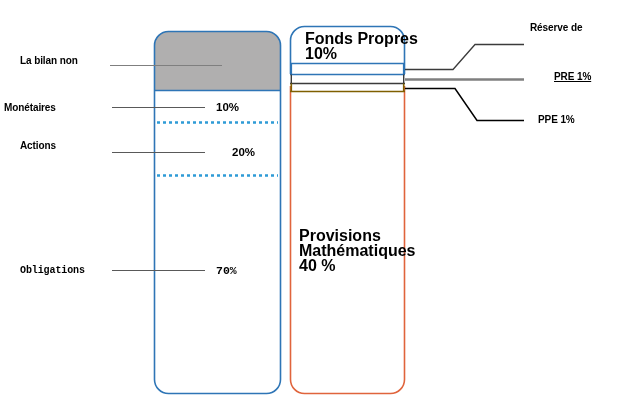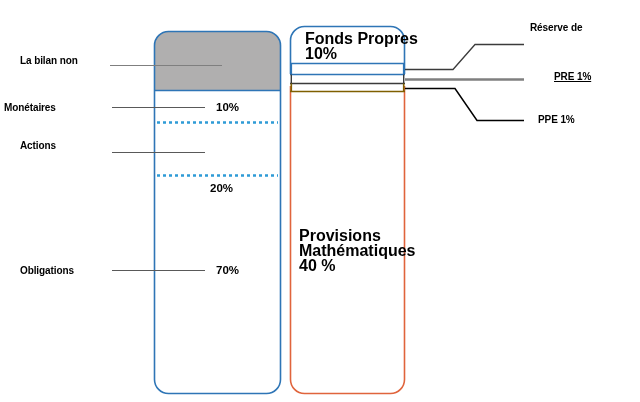--- a/index.html
+++ b/index.html
@@ -42,25 +42,25 @@
     font-weight: bold;
     color: #000000;
     font-size: 16px;
     line-height: 15px;
     white-space: pre;
   }
   
   #lab-nonmodel { left: 20px;  top: 53px; }
   #lab-monet    { left: 4px;  top: 100px; }
   #lab-actions  { left: 20px;  top: 138px; }
-  #lab-oblig    { left: 20px;  top: 263px; }
+  #lab-oblig    { left: 20px;  top: 263px; font-family: Liberation Mono, monospace; }
   
   #pct-monet    { left: 216px; top: 100px; }
-  #pct-actions  { left: 210px; top: 145px; margin-top: 36px; }
-  #pct-oblig    { left: 216px; top: 263px; }
+  #pct-actions  { left: 232px; top: 145px; }
+  #pct-oblig    { left: 216px; top: 263px; font-family: Liberation Mono, monospace; }
   
   #lab-fonds    { left: 305px; top: 31px; }
   #lab-prov     { left: 299px; top: 228px; }
   
   #lab-reserve  { left: 530px; top: 20px; }
   #lab-pre      { left: 554px; top: 69px; text-decoration: underline; }
   #lab-ppe      { left: 530px; top: 112px; margin-left: 8px; }
 </style>
 </head>
 <body>

